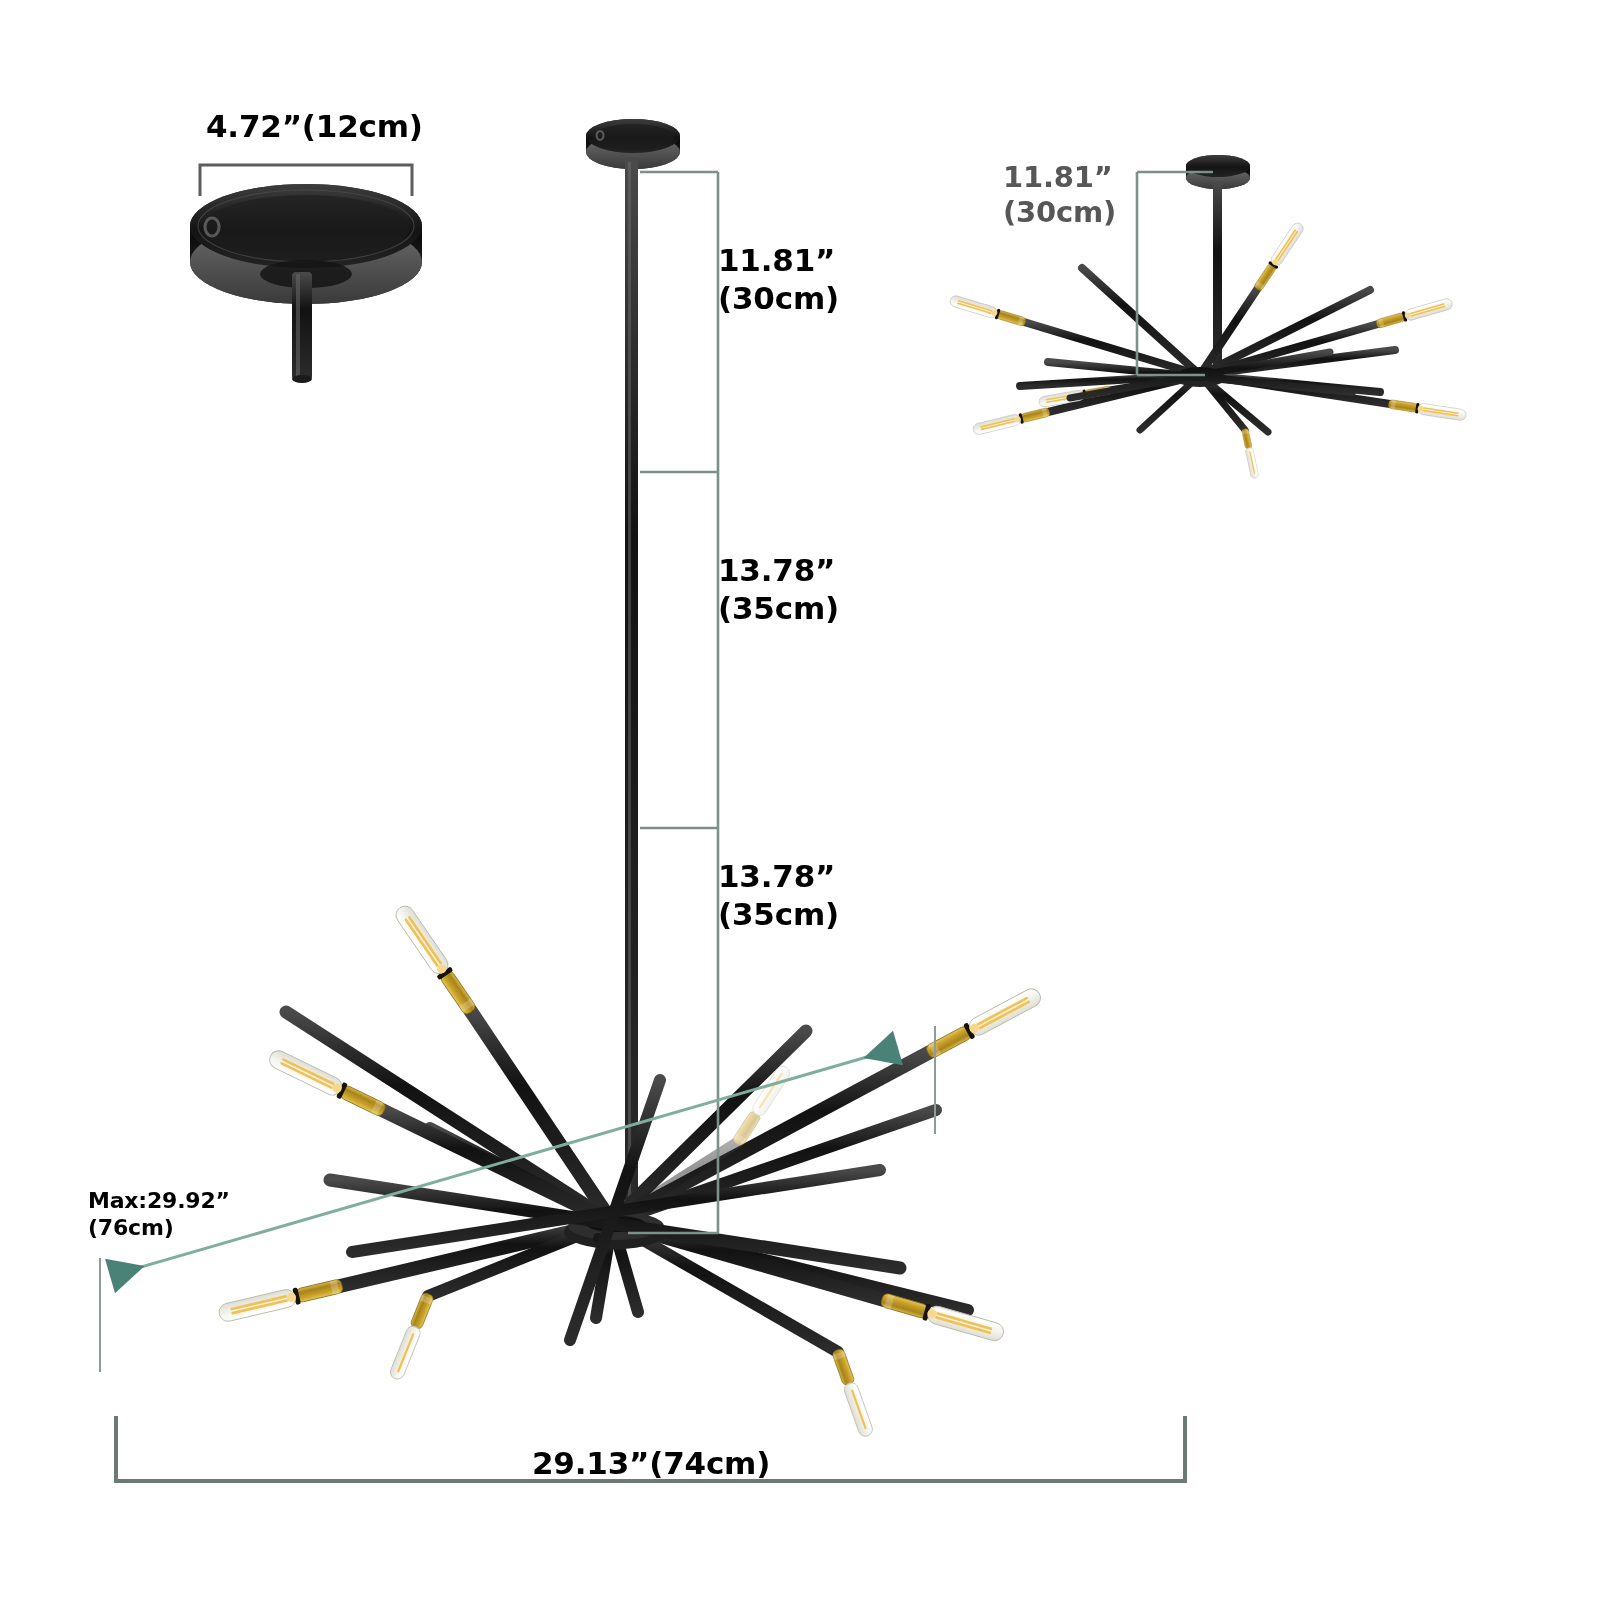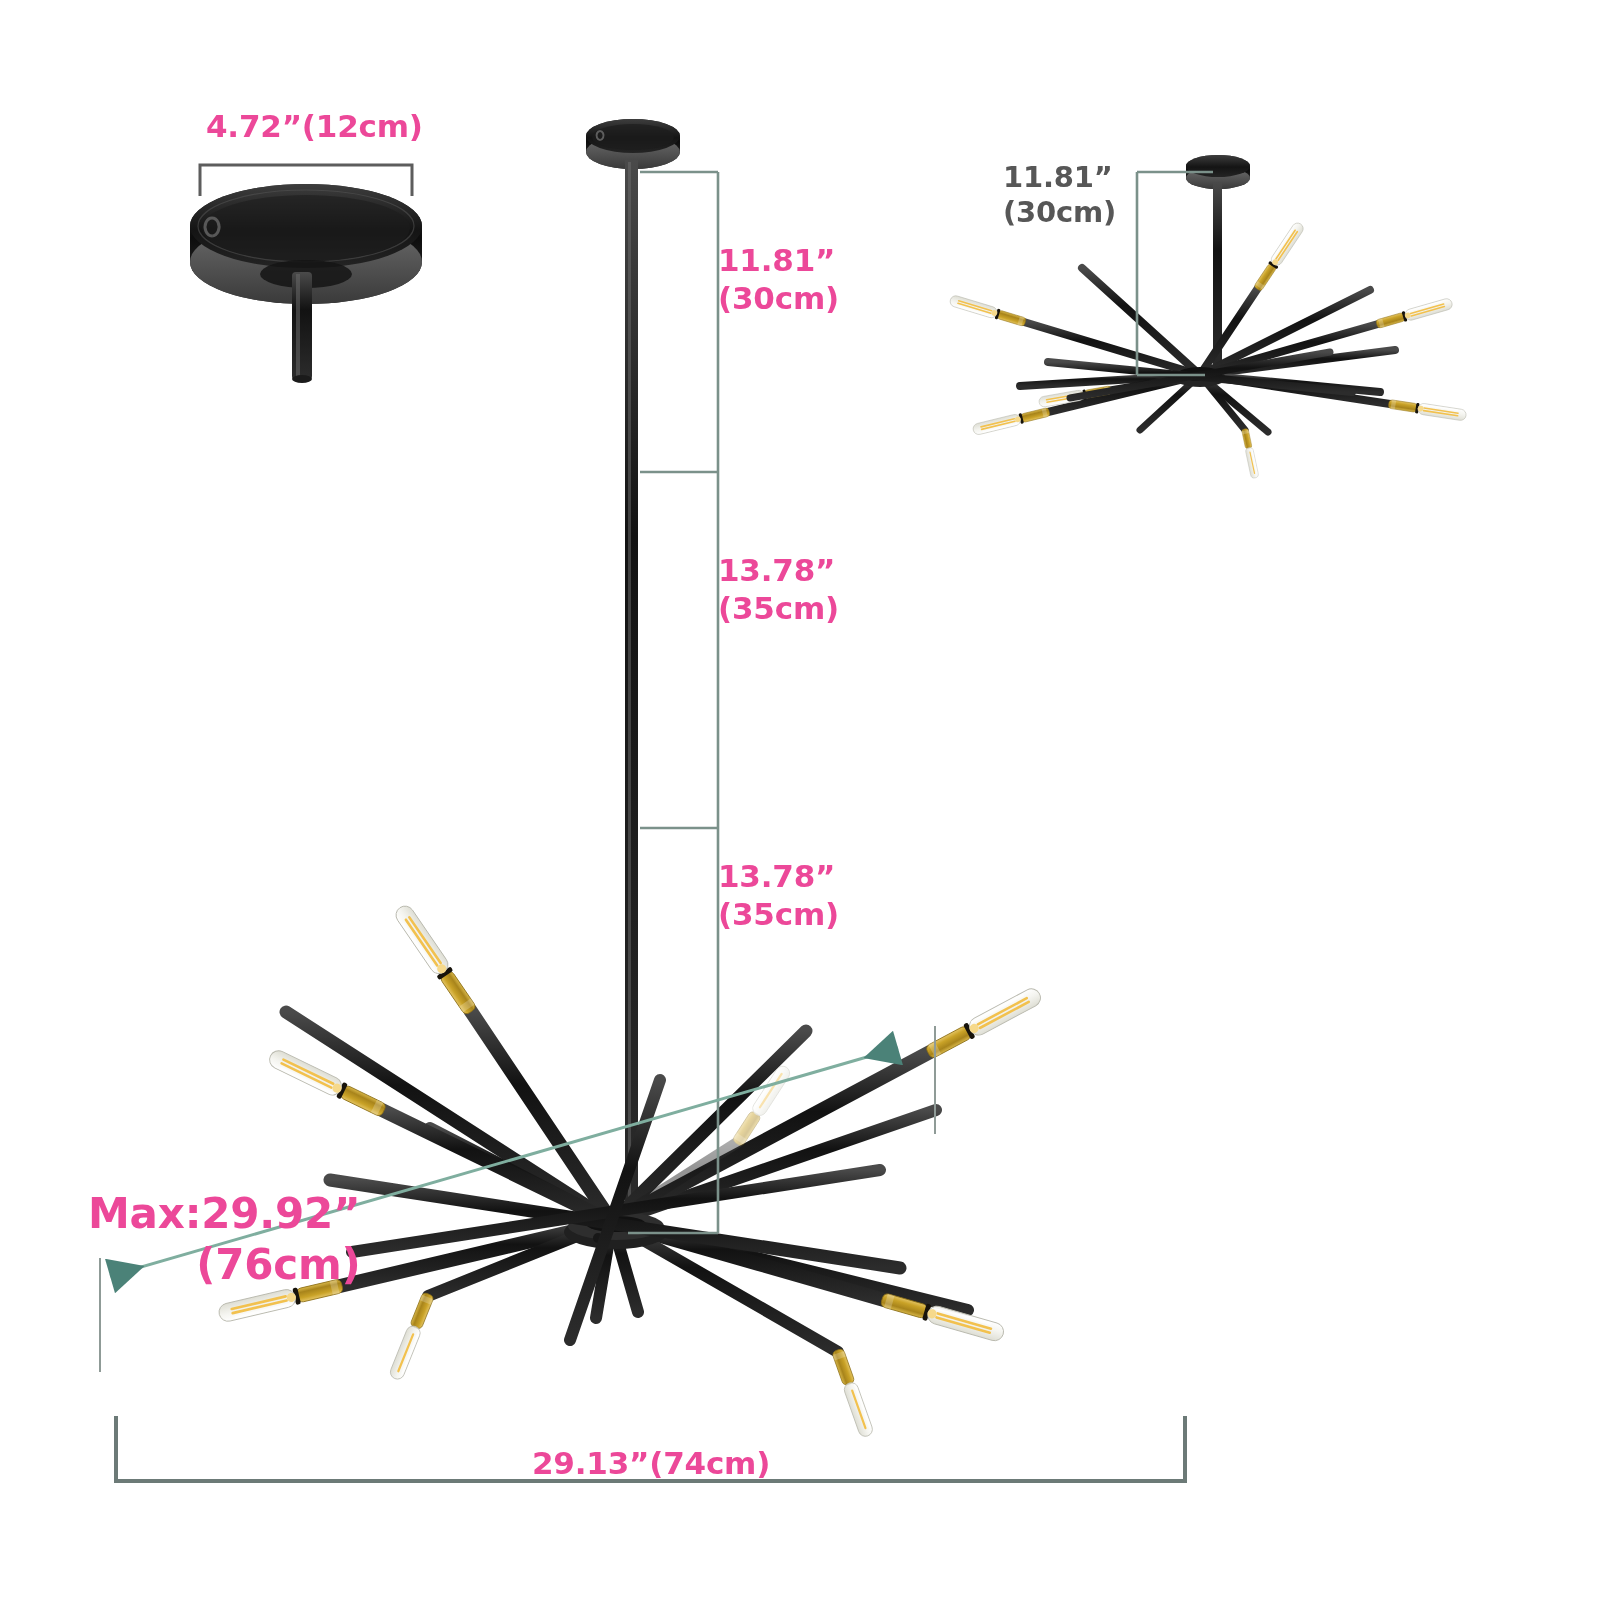--- a/index.html
+++ b/index.html
@@ -1,26 +1,26 @@
 <!DOCTYPE html>
 <html><head>
 <meta charset="utf-8">
 <style>
   html,body{margin:0;padding:0;background:#fff;}
   body{width:1600px;height:1600px;position:relative;overflow:hidden;
        font-family:"DejaVu Sans","Liberation Sans",sans-serif;}
   .stage{position:absolute;inset:0;width:1600px;height:1600px;}
   svg.layer{position:absolute;left:0;top:0;width:1600px;height:1600px;overflow:visible;}
-  .dimlabel{position:absolute;color:#ec4899;font-weight:bold;line-height:1.22;
+  .dimlabel{position:absolute;color:#000000;font-weight:bold;line-height:1.22;
             white-space:pre;letter-spacing:-0.2px;}
   .lbl-canopy{left:206px;top:108px;font-size:31px;}
   .lbl-v1{left:718px;top:242px;font-size:31px;}
   .lbl-v2{left:718px;top:552px;font-size:31px;}
   .lbl-v3{left:718px;top:858px;font-size:31px;}
-  .lbl-max{left:88px;top:1188px;font-size:42px;text-align:right;}
+  .lbl-max{left:88px;top:1188px;font-size:22px;}
   .lbl-width{left:532px;top:1445px;font-size:31px;}
   .lbl-inset{left:1003px;top:160px;font-size:29px;color:#575757;}
 </style>
 </head>
 <body>
 
 <div class="stage">
 
   <svg class="layer" viewBox="0 0 1600 1600">
     <defs>

